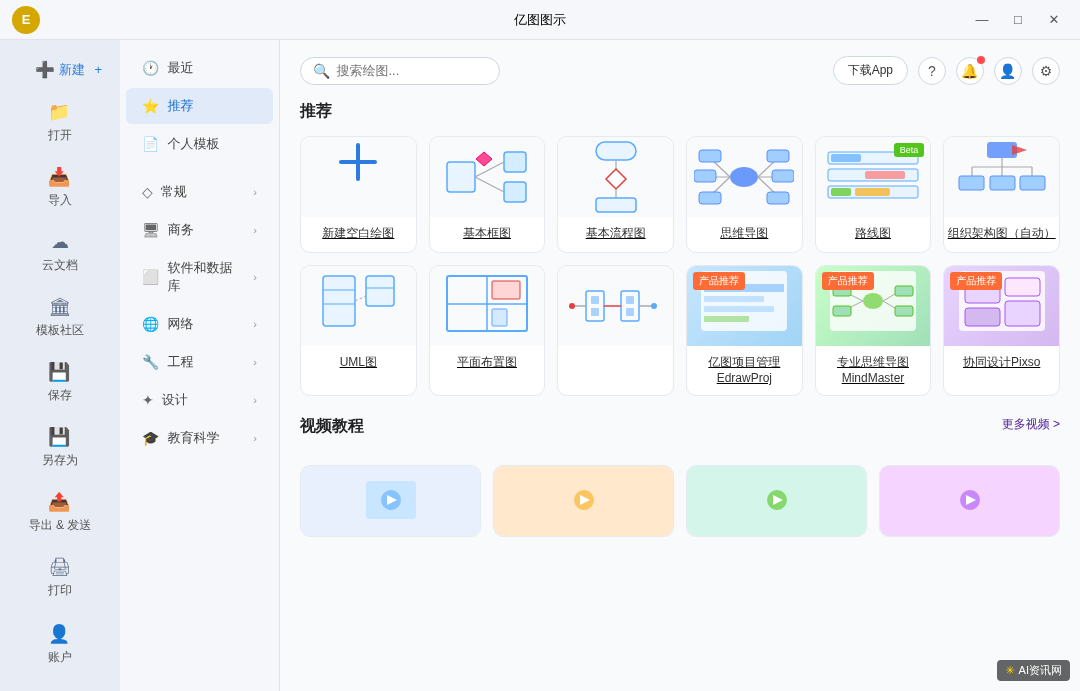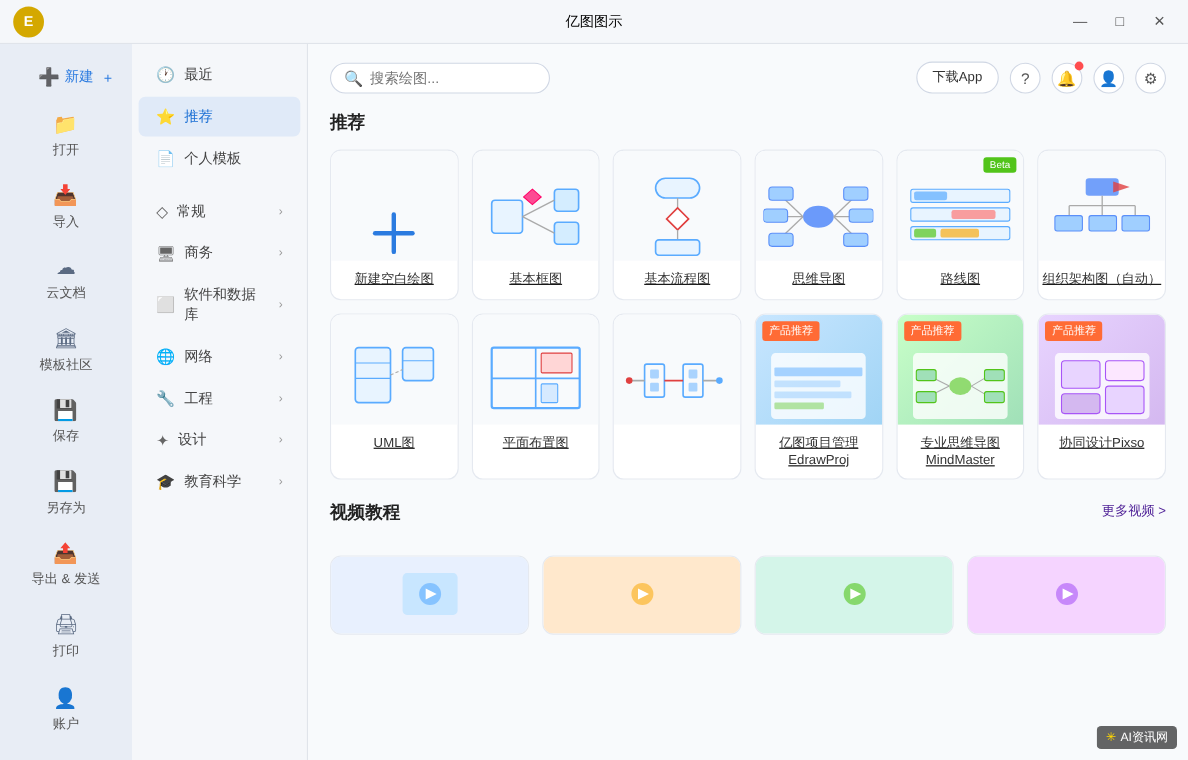--- a/index.html
+++ b/index.html
@@ -234,23 +234,23 @@
     .template-card {
       background: white;
       border-radius: 10px;
       border: 1px solid #e5e9f0;
       overflow: hidden;
       cursor: pointer;
       transition: box-shadow 0.15s;
       position: relative;
     }
     .template-card-img {
-      height: 100px;
-      display: flex;
-      align-items: flex-end;
+      height: 80px;
+      display: flex;
+      align-items: flex-start;
       justify-content: center;
       background: #f8fafc;
     }
     .template-card-label {
       padding: 8px 0 10px;
       text-align: center;
       font-size: 12px;
       color: #333;
     }
 

